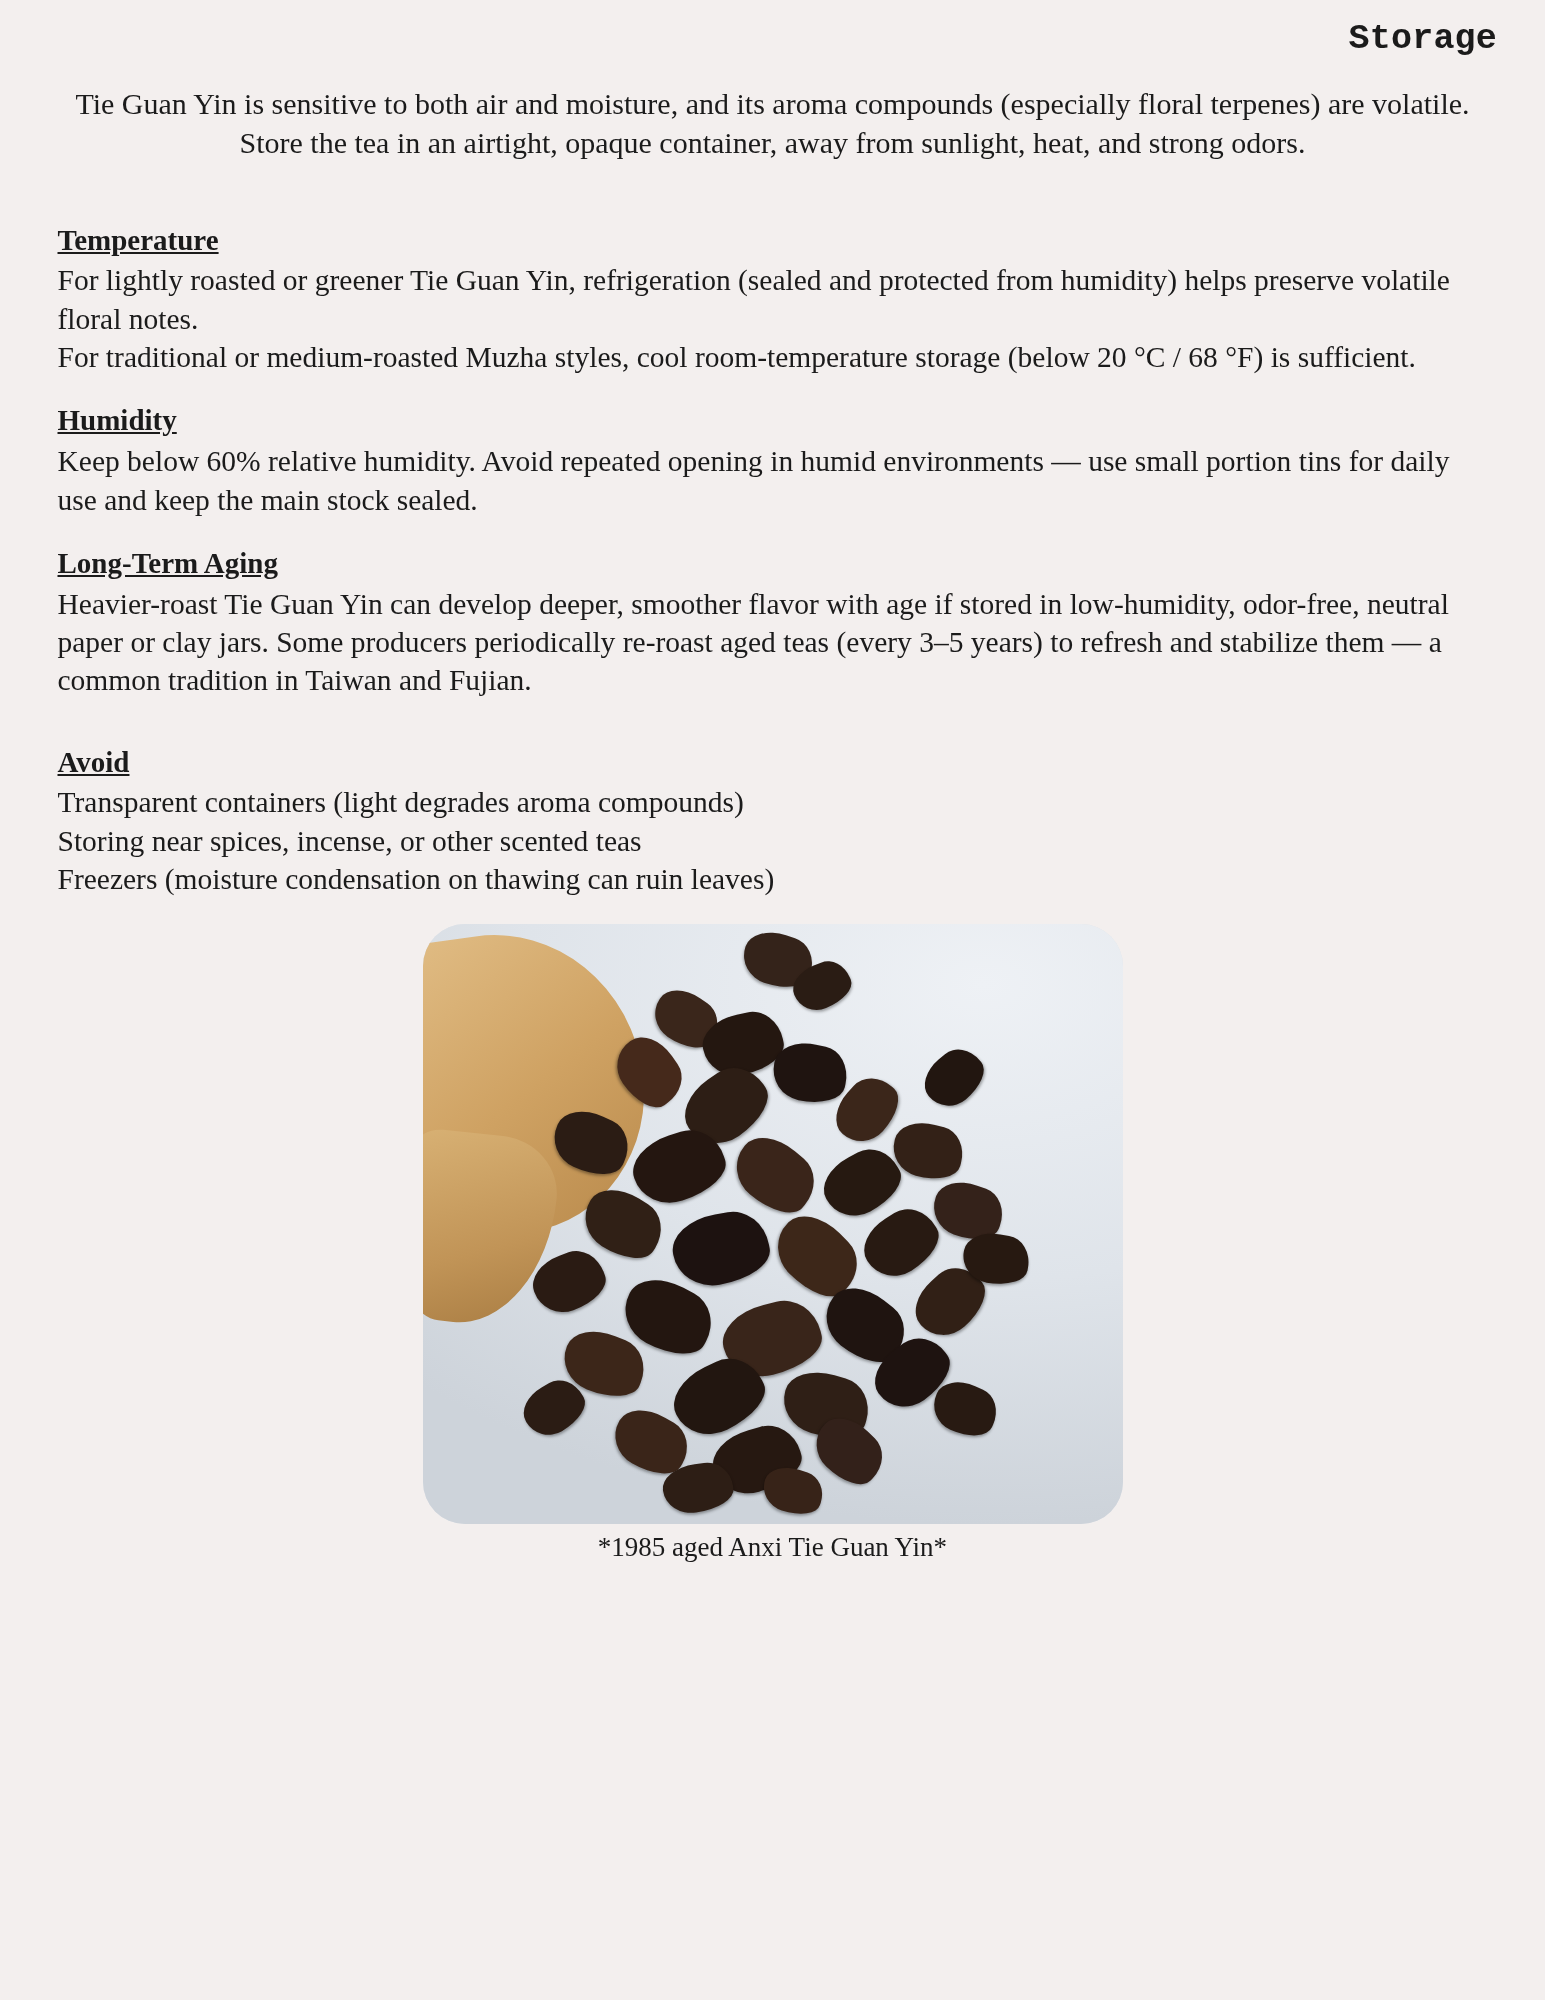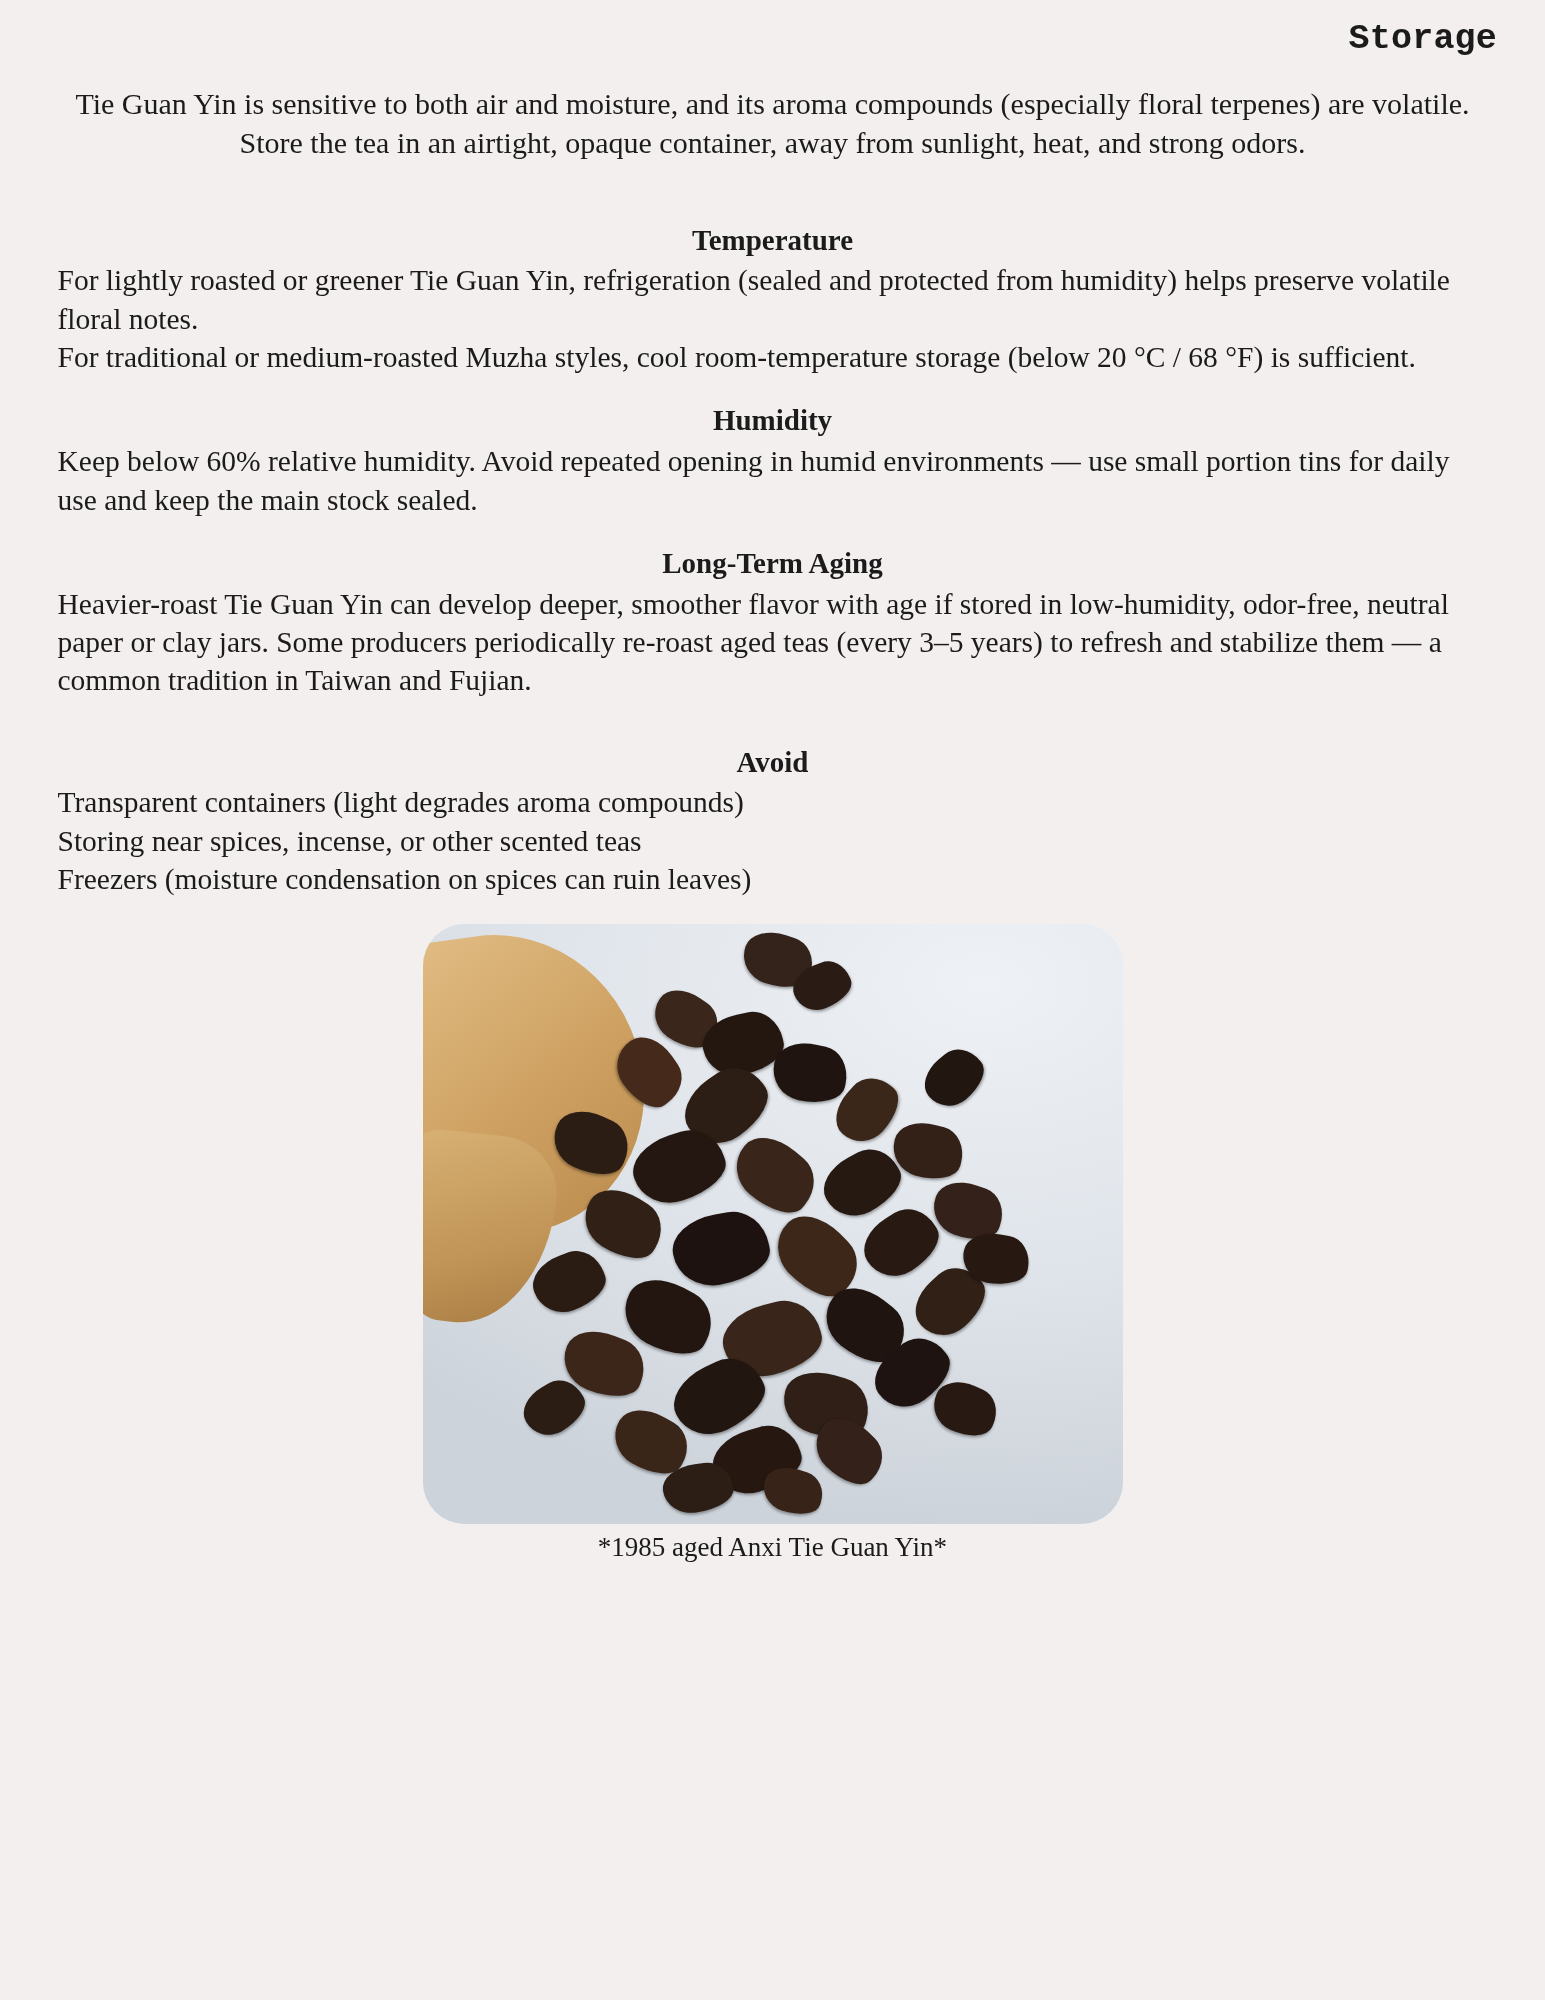--- a/index.html
+++ b/index.html
@@ -32,25 +32,25 @@
     font-size: 30px;
     line-height: 1.30;
     margin: 0 auto 60px auto;
     max-width: 1400px;
   }
   .section {
     margin: 0 auto 26px auto;
     max-width: 1430px;
   }
   .section-heading {
-    text-align: center;
     font-size: 29px;
     font-weight: bold;
     margin: 0 0 2px 0;
     line-height: 1.3;
+    text-decoration: underline;
   }
   .section-body {
     text-align: left;
     font-size: 29.5px;
     line-height: 1.30;
     margin: 0;
   }
   .section-body .line {
     display: block;
   }
@@ -147,21 +147,21 @@
     <div class="section-body">
       <span class="line">Heavier-roast Tie Guan Yin can develop deeper, smoother flavor with age if stored in low-humidity, odor-free, neutral paper or clay jars. Some producers periodically re-roast aged teas (every 3–5 years) to refresh and stabilize them — a common tradition in Taiwan and Fujian.</span>
     </div>
   </div>
 
   <div class="section">
     <div class="section-heading">Avoid</div>
     <div class="section-body">
       <span class="line">Transparent containers (light degrades aroma compounds)</span>
       <span class="line">Storing near spices, incense, or other scented teas</span>
-      <span class="line">Freezers (moisture condensation on spices can ruin leaves)</span>
+      <span class="line">Freezers (moisture condensation on thawing can ruin leaves)</span>
     </div>
   </div>
 
   <div class="figure">
     <div class="photo">
       <div class="surface"></div>
       <div class="scoop-bowl"></div>
       <div class="scoop-handle"></div>
       <div class="pile">
         <div class="leaf" style="left:250px;top:-50px;width:70px;height:52px;background:#34231a;transform:rotate(18deg);"></div>

